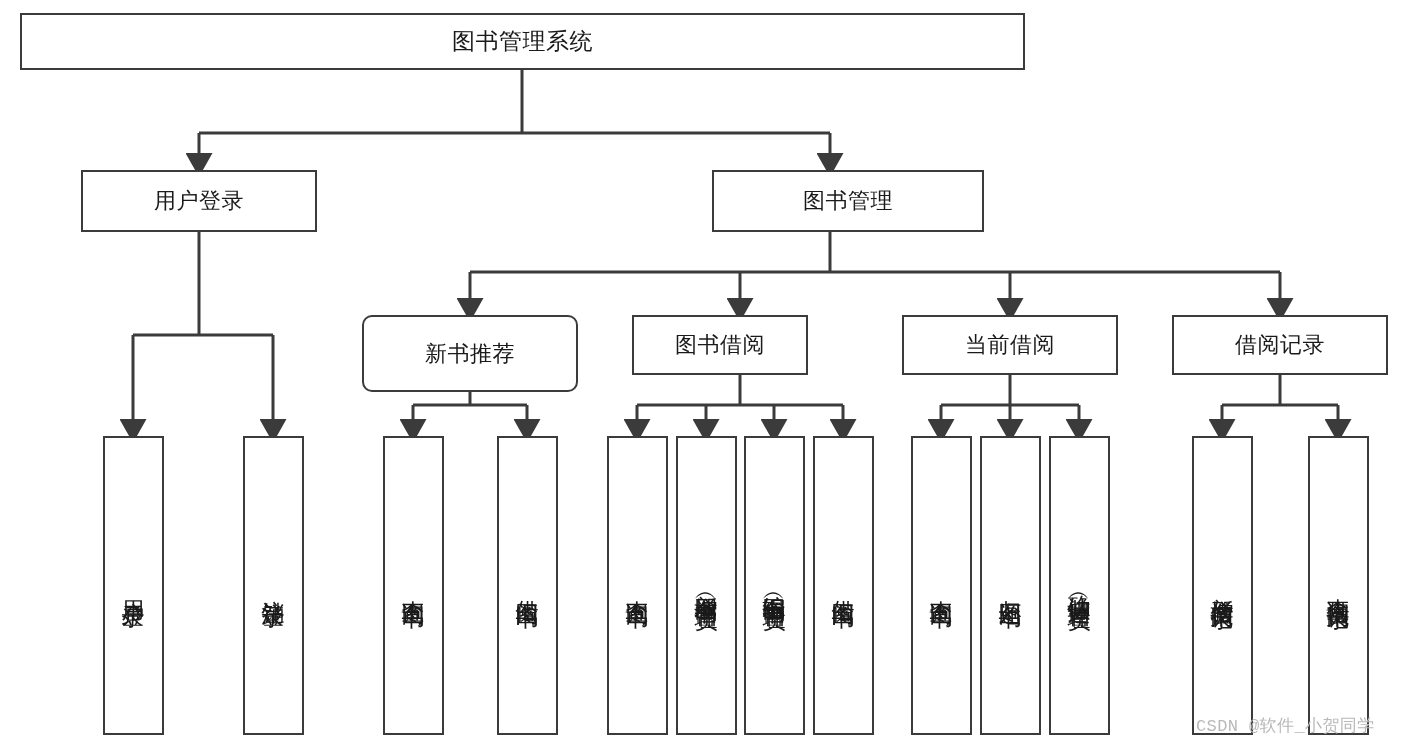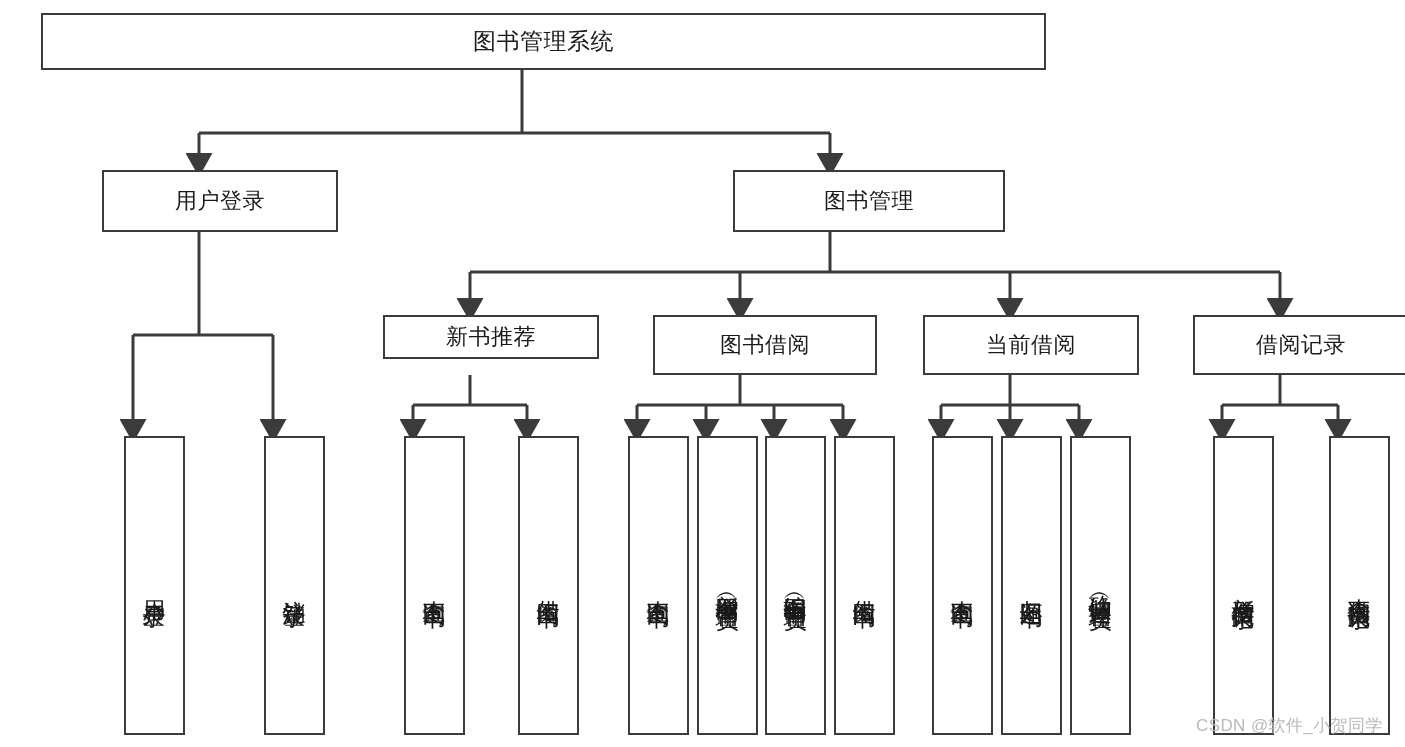--- a/index.html
+++ b/index.html
@@ -27,21 +27,20 @@
   }
   .node {
     position: absolute;
     box-sizing: border-box;
     background: #ffffff;
     border: 2.5px solid #3b3b3b;
     display: flex;
     align-items: center;
     justify-content: center;
     color: #1a1a1a;
-    margin-left: 21px;
   }
   .node .label {
     display: block;
     text-align: center;
     line-height: 1.18;
     letter-spacing: 0.5px;
   }
   
   .node.horiz .label {
     font-size: 22px;
@@ -64,21 +63,21 @@
     letter-spacing: 2px;
     white-space: normal;
     max-height: 288px;
   }
   .watermark {
     position: absolute;
     font-size: 17px;
     color: #b9b9b9;
     white-space: nowrap;
     letter-spacing: 0.4px;
-    font-family: Liberation Sans, sans-serif;
+    font-family: Liberation Mono, monospace;
   }
 </style>
 </head>
 <body>
 
 <div id="canvas">
 
   <svg id="wires" viewBox="0 0 1405 747" xmlns="http://www.w3.org/2000/svg">
     <defs>
       <marker id="arrowhead" markerWidth="9" markerHeight="9" refX="1" refY="4.5" orient="auto" markerUnits="strokeWidth">
@@ -134,25 +133,25 @@
   </div>
 
   <div class="node horiz" style="left:81px; top:170px; width:236px; height:62px;">
     <span class="label">用户登录</span>
   </div>
 
   <div class="node horiz" style="left:712px; top:170px; width:272px; height:62px;">
     <span class="label">图书管理</span>
   </div>
 
-  <div class="node horiz" style="left:362px; top:315px; width:216px; height:44px;">
+  <div class="node horiz" style="left:362px; top:315px; width:216px; height:77px;border-radius:10px;">
     <span class="label">新书推荐</span>
   </div>
 
-  <div class="node horiz" style="left:632px; top:315px; width:224px; height:60px;">
+  <div class="node horiz" style="left:632px; top:315px; width:176px; height:60px;">
     <span class="label">图书借阅</span>
   </div>
 
   <div class="node horiz" style="left:1172px; top:315px; width:216px; height:60px;">
     <span class="label">借阅记录</span>
   </div>
 
   <div class="node horiz" style="left:902px; top:315px; width:216px; height:60px;">
     <span class="label">当前借阅</span>
   </div>

